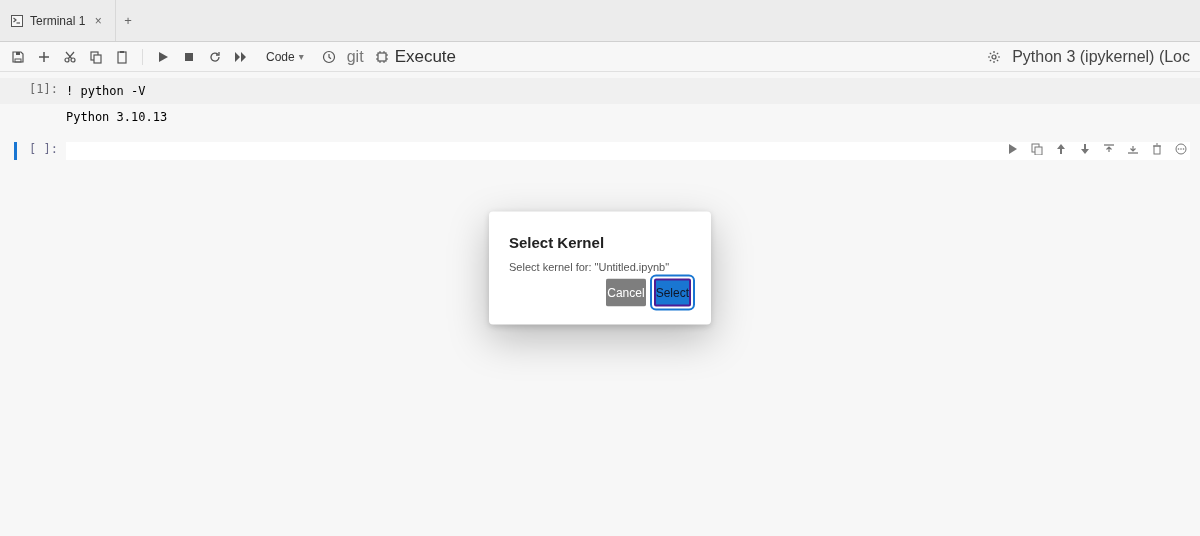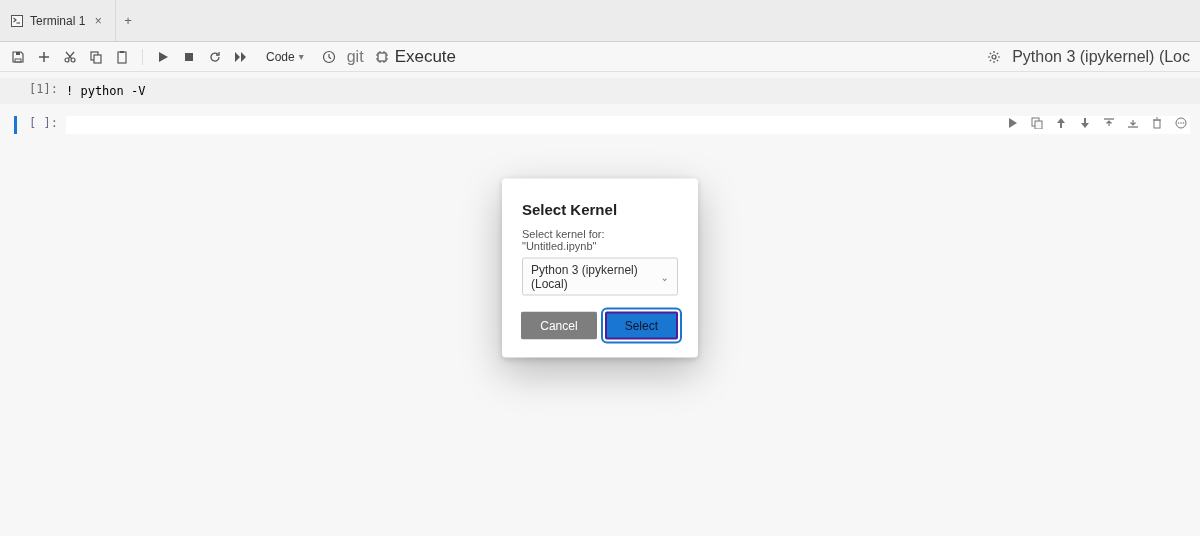--- a/index.html
+++ b/index.html
@@ -108,38 +108,38 @@
       position:absolute; right:12px; top:4px;
       display:flex; gap:10px; color:#7a7a7a;
     }
     .cell-toolbar .ico { width:14px; height:14px; display:flex; align-items:center; justify-content:center; cursor:pointer; }
 
     
     .modal {
       position:absolute;
       left:50%; top:50%;
       transform: translate(-50%, -50%);
-      width: 196px;
+      width: 222px;
       background:#fff;
       border-radius: 4px;
       box-shadow: 0 14px 40px rgba(0,0,0,0.25), 0 2px 6px rgba(0,0,0,0.15);
       padding: 22px 20px 18px 20px;
     }
     .modal-title { font-size:15px; font-weight:600; color:#222; margin-bottom:10px; }
     .modal-sub { font-size:11px; color:#555; margin-bottom:6px; }
     .modal-select {
       display:flex; align-items:center; justify-content:space-between;
       border:1px solid #d0d0d0; border-radius:2px;
       padding: 4px 8px; font-size:12px; color:#333;
       cursor:pointer; margin-bottom:16px;
       background:#fcfcfc;
     }
     .modal-select .chev { font-size:10px; color:#777; }
     .modal-actions { display:flex; justify-content:flex-end; gap:8px; }
-    .btn { font-size:12px; padding:5px 18px; border-radius:2px; border:1px solid transparent; cursor:pointer; }
+    .btn { font-size:12px; padding:5px 0; border-radius:2px; border:1px solid transparent; cursor:pointer; }
     .btn-cancel { background:#7e7e7e; color:#fff; }
     .btn-primary { background:#1976d2; color:#0f172a; border:2px solid #4c1d95; outline:2px solid #1976d2; outline-offset:2px; }
 
     svg { display:block; }
   </style>
 </head>
 <body>
 
 <div class="tab-bar">
   <div class="tab">
@@ -250,20 +250,26 @@
   </div>
 </div>
 
 <div class="notebook-area">
   <div class="cell-wrap input">
     <div class="cell-row">
       <div class="prompt in">[1]:</div>
       <div class="cell-body">! python -V</div>
     </div>
   </div>
+  <div class="cell-wrap">
+    <div class="cell-row">
+      <div class="prompt"></div>
+      <div class="cell-body">Python 3.10.13</div>
+    </div>
+  </div>
   <div class="cell-wrap active" style="margin-top:8px;">
     <div class="cell-toolbar">
       <span class="ico">
           <svg width="10" height="10" viewBox="0 0 10 10">
             <path d="M1 0 L9 5 L1 10 Z" fill="#777"></path>
           </svg>
         </span>
       <span class="ico">
           <svg width="12" height="12" viewBox="0 0 12 12">
             <rect x="1" y="1" width="7" height="8" fill="none" stroke="#777"></rect>
@@ -311,21 +317,17 @@
     <div class="cell-row">
       <div class="prompt in">[ ]:</div>
       <div class="cell-body"></div>
     </div>
   </div>
 </div>
 
 <div class="modal">
   <div class="modal-title">Select Kernel</div>
   <div class="modal-sub">Select kernel for: "Untitled.ipynb"</div>
-  <div class="modal-select">
-    <span>Python 3 (ipykernel) (Local)</span>
-    <span class="chev">⌄</span>
-  </div>
   <div class="modal-actions">
     <button class="btn btn-cancel">Cancel</button>
     <button class="btn btn-primary">Select</button>
   </div>
 </div>
 
 </body></html>

